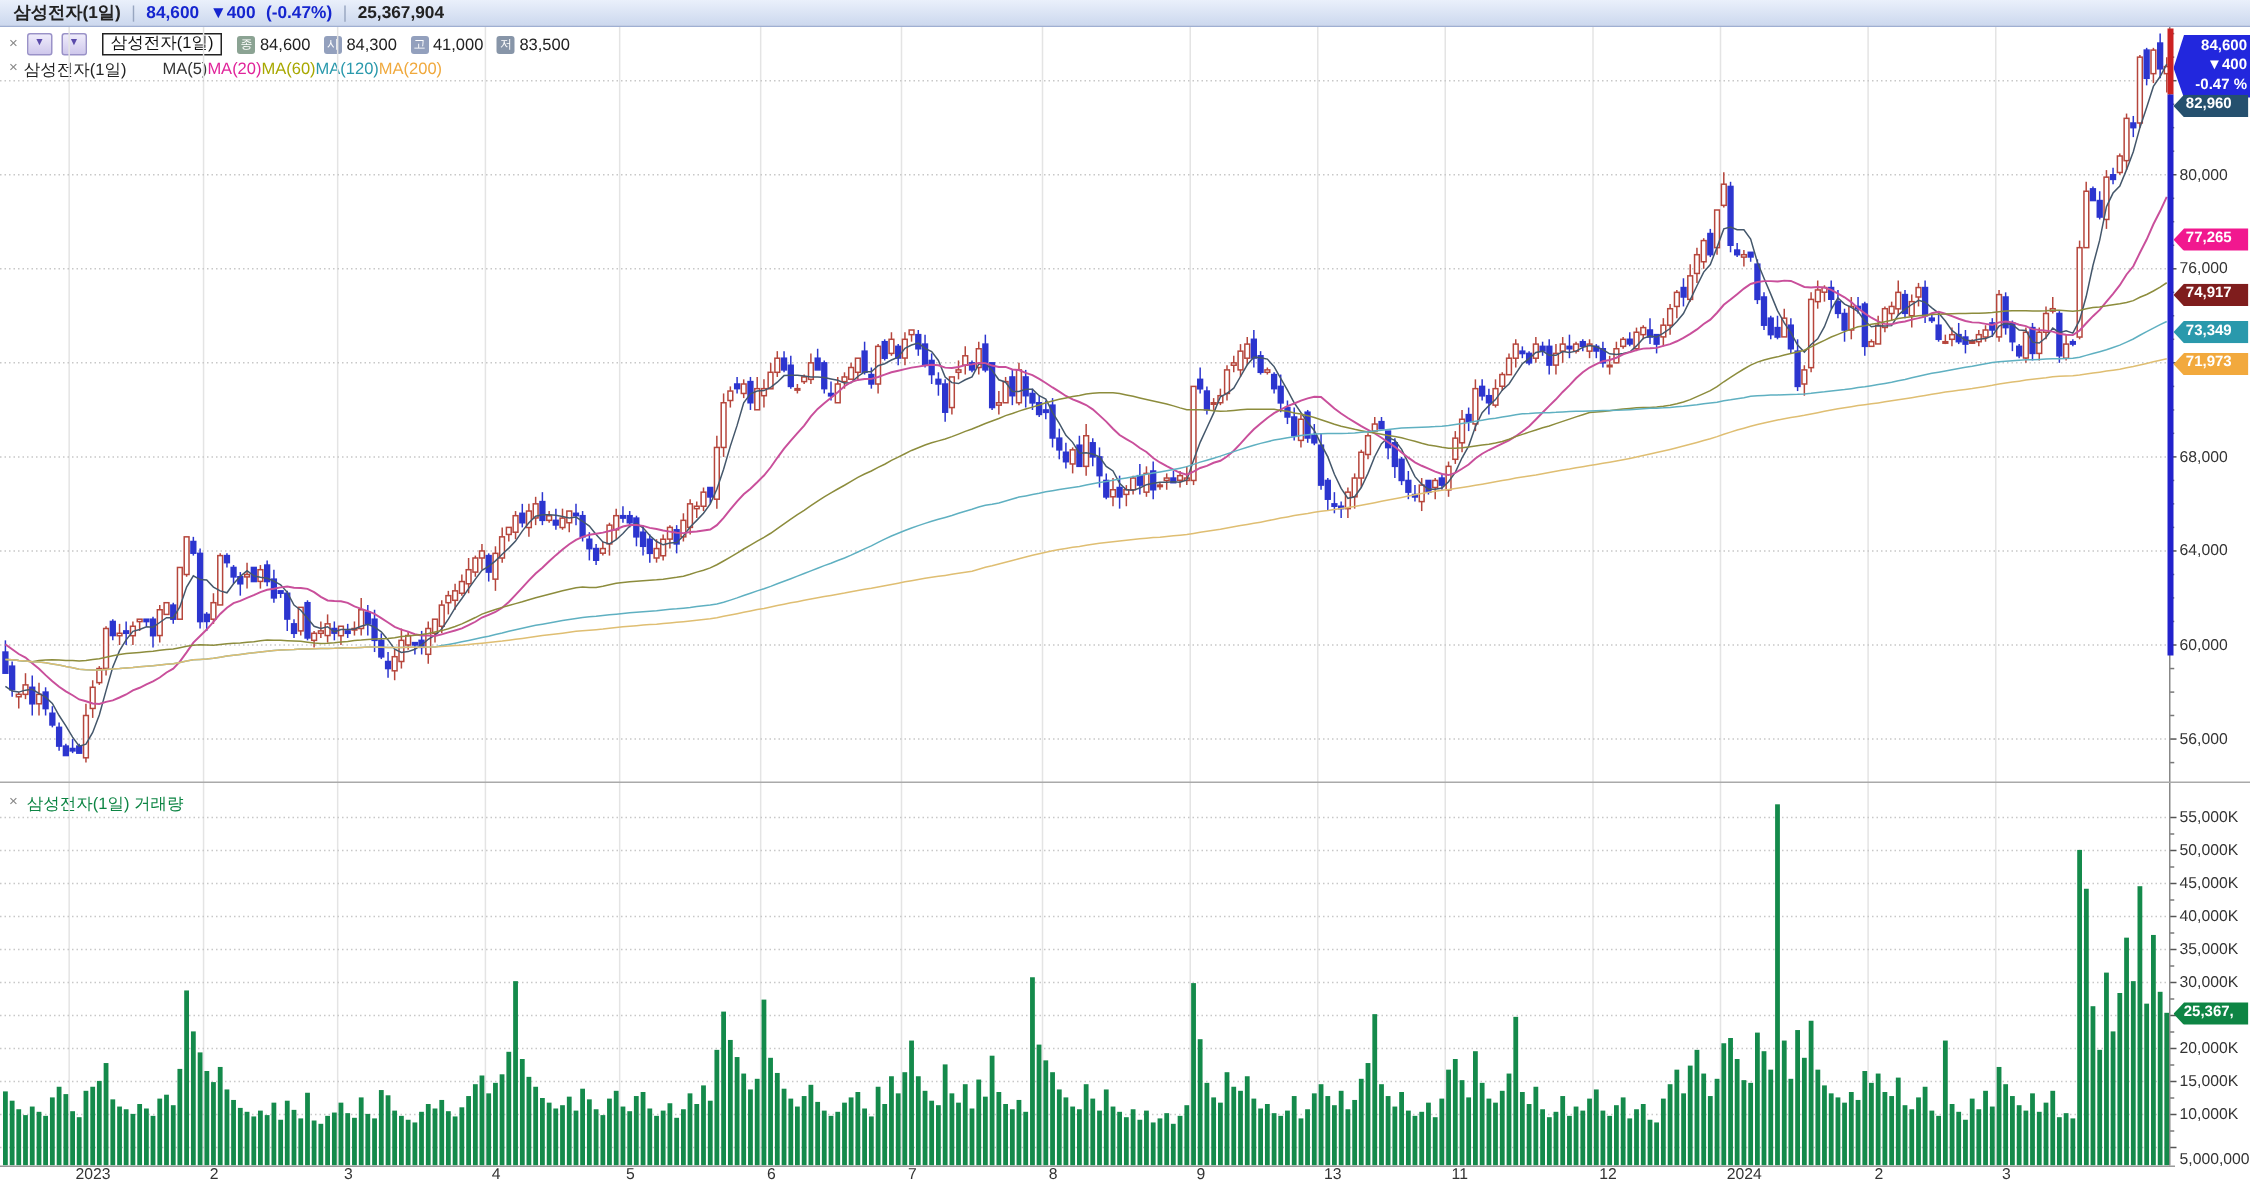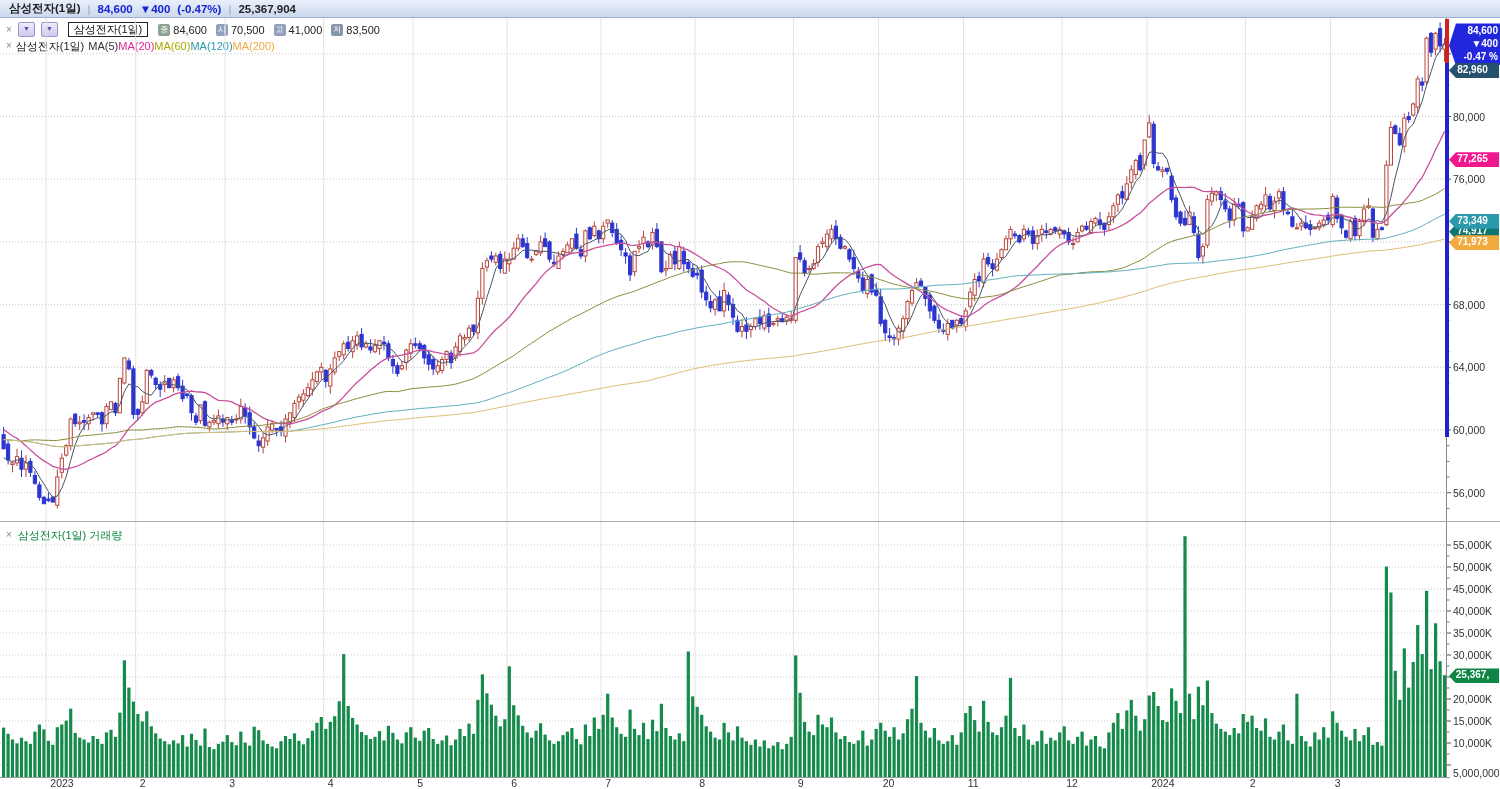--- a/index.html
+++ b/index.html
@@ -59,37 +59,37 @@
   <span class="ddbtn">▼</span>
   <span class="ddbtn">▼</span>
   <span class="series-box">삼성전자(1일)</span>
   <span id="ohlc-badges" style="display:flex;gap:9px;">
         <span class="opair">
           <span class="obadge" style="background: rgb(139, 163, 147);">종</span>
           <span class="oval">84,600</span>
         </span>
         <span class="opair">
           <span class="obadge" style="background: rgb(147, 160, 189);">시</span>
-          <span class="oval">70,500</span>
+          <span class="oval">84,300</span>
         </span>
         <span class="opair">
           <span class="obadge" style="background: rgb(147, 160, 189);">고</span>
           <span class="oval">41,000</span>
         </span>
         <span class="opair">
           <span class="obadge" style="background: rgb(135, 149, 168);">저</span>
           <span class="oval">83,500</span>
         </span>
       </span>
 </div>
 
 <div class="trow" id="trow-ma">
   <span class="xmark">×</span>
   <span class="matok">삼성전자(1일)</span>
-  <span id="ma-tokens" style="display:flex;">
+  <span id="ma-tokens" style="display:flex;margin-left:20px;">
         <span class="matok" style="color: rgb(51, 51, 51);">MA(5)</span>
         <span class="matok" style="color: rgb(224, 35, 154);">MA(20)</span>
         <span class="matok" style="color: rgb(168, 168, 0);">MA(60)</span>
         <span class="matok" style="color: rgb(42, 153, 172);">MA(120)</span>
         <span class="matok" style="color: rgb(240, 169, 61);">MA(200)</span>
       </span>
 </div>
 
 <div id="vol-header">
   <span class="xmark">×</span>
@@ -1200,32 +1200,32 @@
       <div class="ticklab" style="top: 767px;">5,000,000</div>
       <div class="monthlab" style="left: 50.35px;">2023</div>
       <div class="monthlab" style="left: 139.85px;">2</div>
       <div class="monthlab" style="left: 229.35px;">3</div>
       <div class="monthlab" style="left: 327.8px;">4</div>
       <div class="monthlab" style="left: 417.3px;">5</div>
       <div class="monthlab" style="left: 511.275px;">6</div>
       <div class="monthlab" style="left: 605.25px;">7</div>
       <div class="monthlab" style="left: 699.225px;">8</div>
       <div class="monthlab" style="left: 797.675px;">9</div>
-      <div class="monthlab" style="left: 882.7px;">20</div>
+      <div class="monthlab" style="left: 882.7px;">13</div>
       <div class="monthlab" style="left: 967.725px; text-align: right;">11</div>
       <div class="monthlab" style="left: 1066.17px;">12</div>
       <div class="monthlab" style="left: 1151.2px; text-align: center;">2024</div>
       <div class="monthlab" style="left: 1249.65px;">2</div>
       <div class="monthlab" style="left: 1334.67px;">3</div>
       <div id="cur-badge" style="background: rgb(34, 39, 221); top: 23.395px;">
         <div>84,600</div>
         <div>▼400</div>
         <div>-0.47 %</div>
       </div>
       <div class="pbadge" style="top: 63.102px; background: rgb(37, 80, 110);">82,960</div>
       <div class="pbadge" style="top: 152.371px; background: rgb(241, 24, 143);">77,265</div>
-      <div class="pbadge" style="top: 189.176px; background: #0f766e; margin-top: 35px;">74,917</div>
+      <div class="pbadge" style="top: 189.176px; background: #7f1d1d;">74,917</div>
       <div class="pbadge" style="top: 213.754px; background: rgb(42, 153, 172);">73,349</div>
       <div class="pbadge" style="top: 235.323px; background: rgb(242, 169, 61);">71,973</div>
       <div class="pbadge" style="top: 668.381px; background: rgb(14, 133, 68);">25,367,</div>
     </div>
 
 </div>
 
 </body></html>

